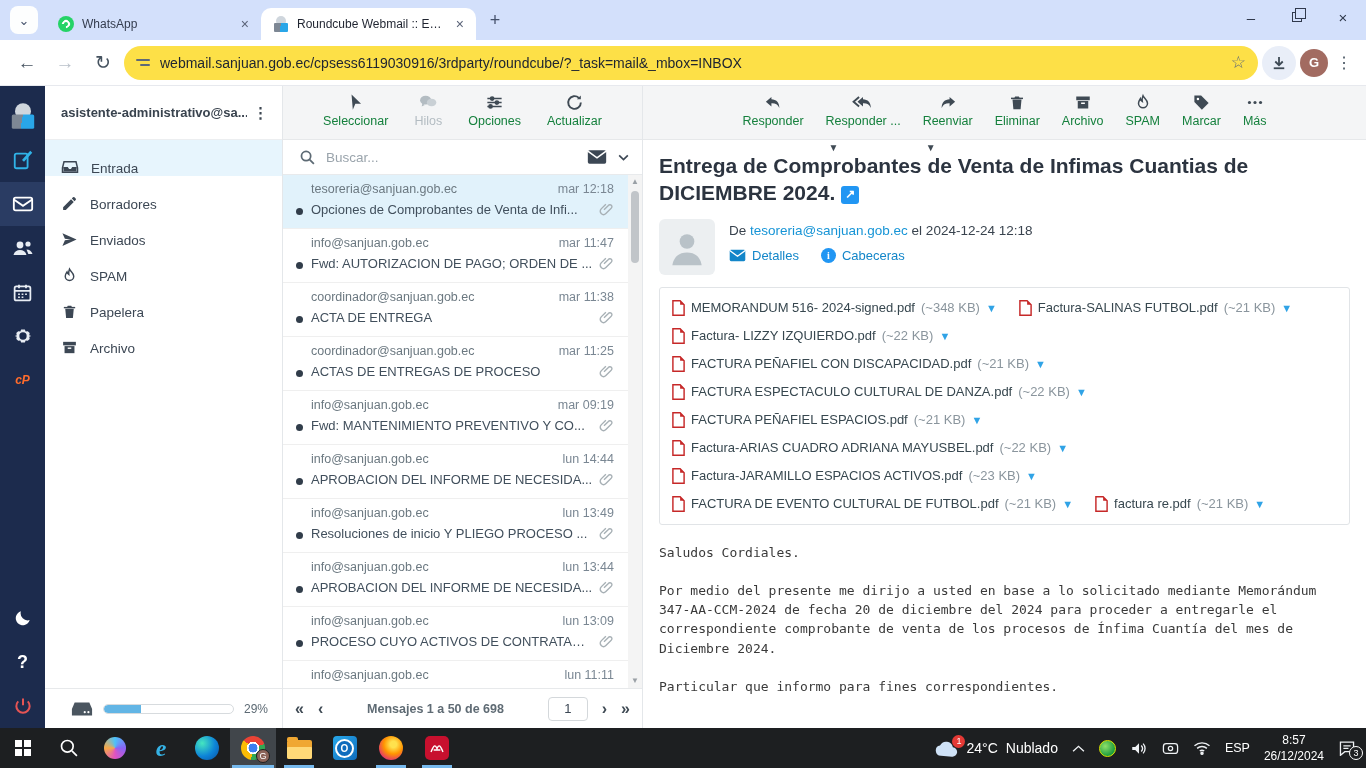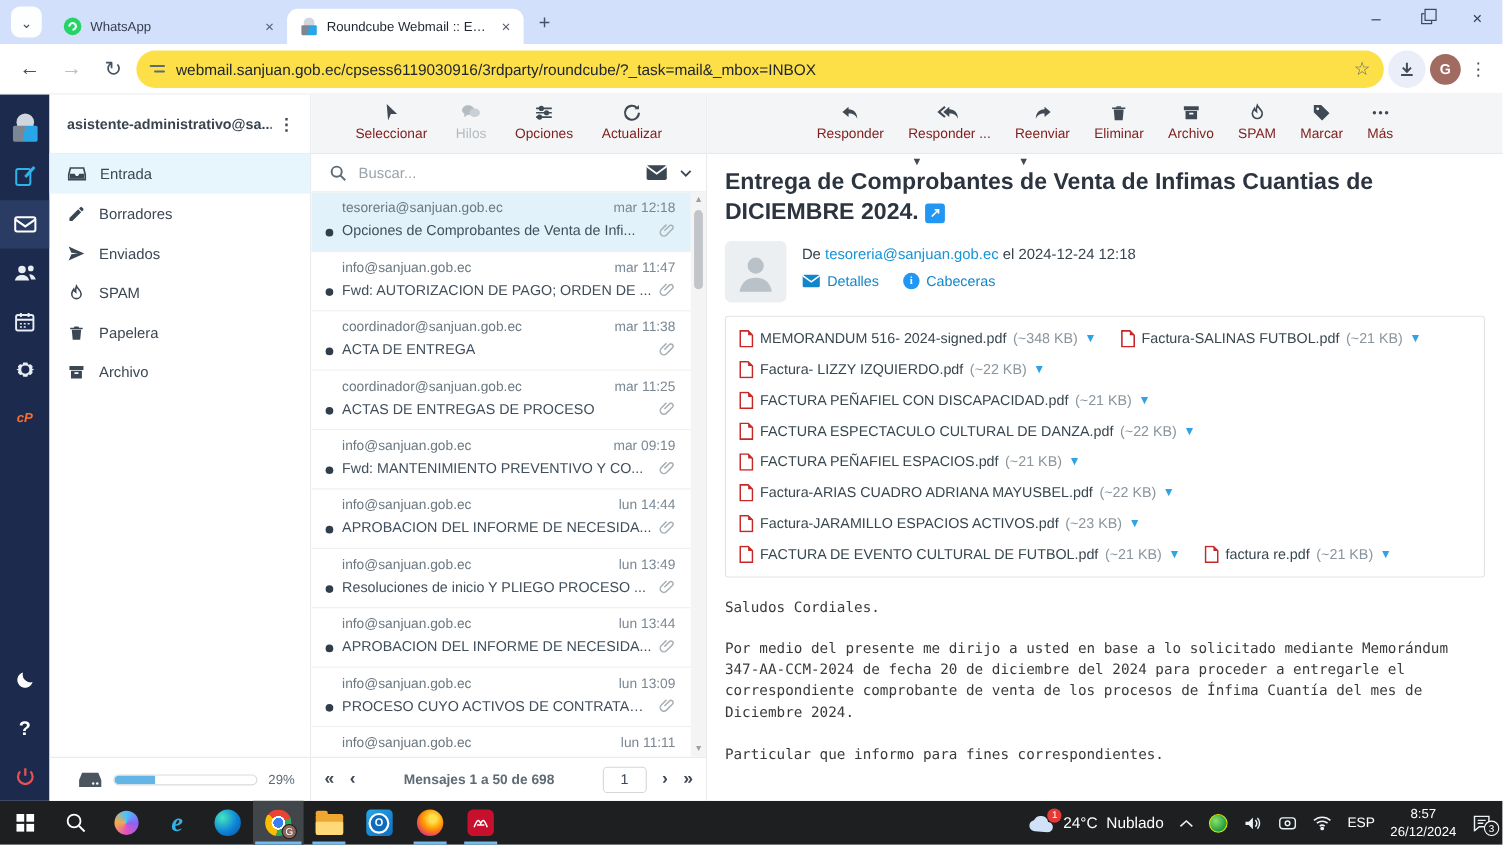--- a/index.html
+++ b/index.html
@@ -47,32 +47,32 @@
   .rail .r-item.compose svg { color:#30b3e8; }
   .rail .spacer { flex:1; }
   .cp-logo { color:#ff6c2c; font-weight:bold; font-size:12px; font-style:italic; }
   .power { color:#e55454; }
 
   .folders { width:238px; background:#fff; border-right:1px solid #e4e7ea; display:flex; flex-direction:column; }
   .f-head { height:54px; display:flex; align-items:center; padding:0 8px 0 16px; border-bottom:1px solid #eceef0; }
   .f-acct { flex:1; font-size:13px; font-weight:bold; color:#39434e; white-space:nowrap; overflow:hidden; }
   .f-dots { color:#3d4752; font-size:15px; font-weight:bold; padding:0 6px; }
   .f-list { flex:1; }
-  .f-item { height:36px; display:flex; align-items:center; gap:12px; padding:0 16px; font-size:13.5px; color:#3c4754; }
+  .f-item { height:36px; display:flex; align-items:flex-end; gap:12px; padding:0 16px; font-size:13.5px; color:#3c4754; }
   .f-item.sel { background:#e7f5fd; }
   .f-item svg { color:#3c4754; flex:none; }
   .f-foot { height:40px; border-top:1px solid #e7e9eb; display:flex; align-items:center; gap:10px; padding:0 14px 0 26px; }
   .quota-track { flex:1; height:10px; border:1px solid #d7dbde; border-radius:6px; background:#fff; overflow:hidden; }
   .quota-fill { height:100%; background:#62b5e5; border-radius:6px 0 0 6px; }
   .quota-pct { font-size:12px; color:#5d6a74; }
 
   .listpane { width:360px; border-right:1px solid #e4e7ea; display:flex; flex-direction:column; background:#fff; }
   .l-toolbar { height:54px; background:#f4f5f6; border-bottom:1px solid #e6e8ea; display:flex; align-items:flex-start; justify-content:center; gap:26px; padding-top:7px; }
   .tbtn { display:flex; flex-direction:column; align-items:center; gap:2px; color:#3f4a54; }
-  .tbtn .lbl { font-size:12.5px; color:#7f1d1d; }
+  .tbtn .lbl { font-size:12.5px; color:#15803d; }
   .tbtn.disabled, .tbtn.disabled .lbl { color:#b3bcc2; }
   .searchrow { height:35px; display:flex; align-items:center; gap:10px; padding:0 12px 0 16px; border-bottom:1px solid #e8eaec; }
   .searchrow input { flex:1; border:none; outline:none; font-size:13.5px; color:#3c4754; font-family:"Liberation Sans",sans-serif; }
   .searchrow input::placeholder { color:#9aa4ac; }
   .rows { position:relative; height:513px; overflow:hidden; }
   .rowsinner { margin-right:14px; }
   .mrow { height:54px; border-bottom:1px solid #efefef; padding:7px 14px 0 28px; position:relative; }
   .mrow.sel { background:#e1f2fb; }
   .mrow .l1 { display:flex; font-size:12.5px; color:#6b7880; }
   .mrow .sender { flex:1; white-space:nowrap; overflow:hidden; }

